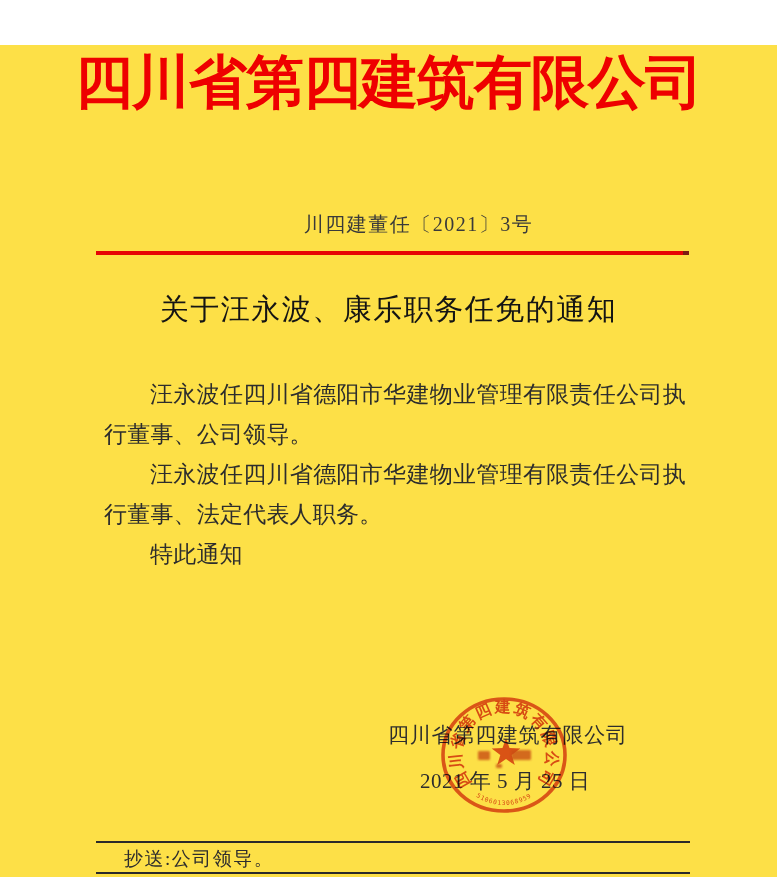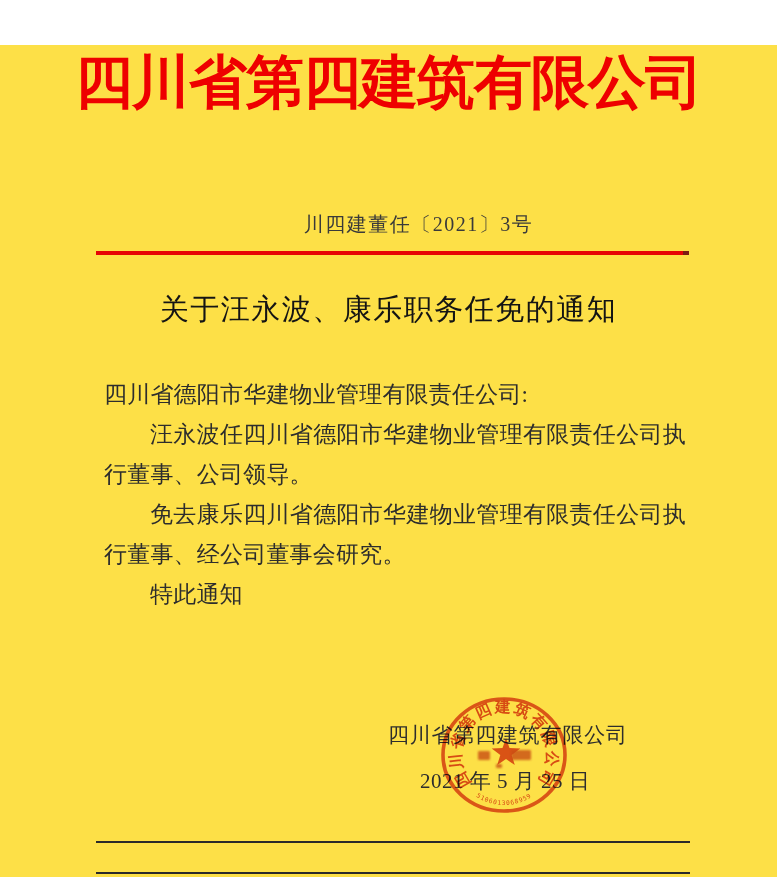--- a/index.html
+++ b/index.html
@@ -114,23 +114,22 @@
 
   <div class="doc-number">川四建董任〔2021〕3号</div>
 
   <div class="red-rule">
     <span class="rule-cap"></span>
   </div>
 
   <h2 class="doc-title">关于汪永波、康乐职务任免的通知</h2>
 
   <div class="body-text">
-    <p class="salutation">四川省德阳市华建物业管理有限责任公司:</p>
     <p class="para">汪永波任四川省德阳市华建物业管理有限责任公司执行董事、公司领导。</p>
-    <p class="para">免去康乐四川省德阳市华建物业管理有限责任公司执行董事、经公司董事会研究。</p>
+    <p class="para">汪永波任四川省德阳市华建物业管理有限责任公司执行董事、法定代表人职务。</p>
     <p class="para">特此通知</p>
   </div>
 
   <div class="sig-company">四川省第四建筑有限公司</div>
 
   <div class="sig-date">2021 年 5 月 25 日</div>
 
   <div class="seal">
     <svg width="140" height="140" viewBox="0 0 140 140" xmlns="http://www.w3.org/2000/svg">
       <defs>
@@ -151,19 +150,22 @@
         <rect x="62" y="74" width="6" height="4" rx="1"></rect>
       </g>
       <text font-size="6.2" fill="#d5422c" letter-spacing="0.8" font-family="DejaVu Sans Mono, monospace">
         <textPath href="#arcBottom" startOffset="50%" text-anchor="middle">5106013068959</textPath>
       </text>
     </svg>
   </div>
 
   <div class="footer-hr hr1"></div>
 
+  <div class="cc-row">
+    <span>抄送:公司领导。</span>
+  </div>
 
   <div class="footer-hr hr2"></div>
 
 
   <div class="footer-hr hr3"></div>
 
 </div>
 
 </body></html>

